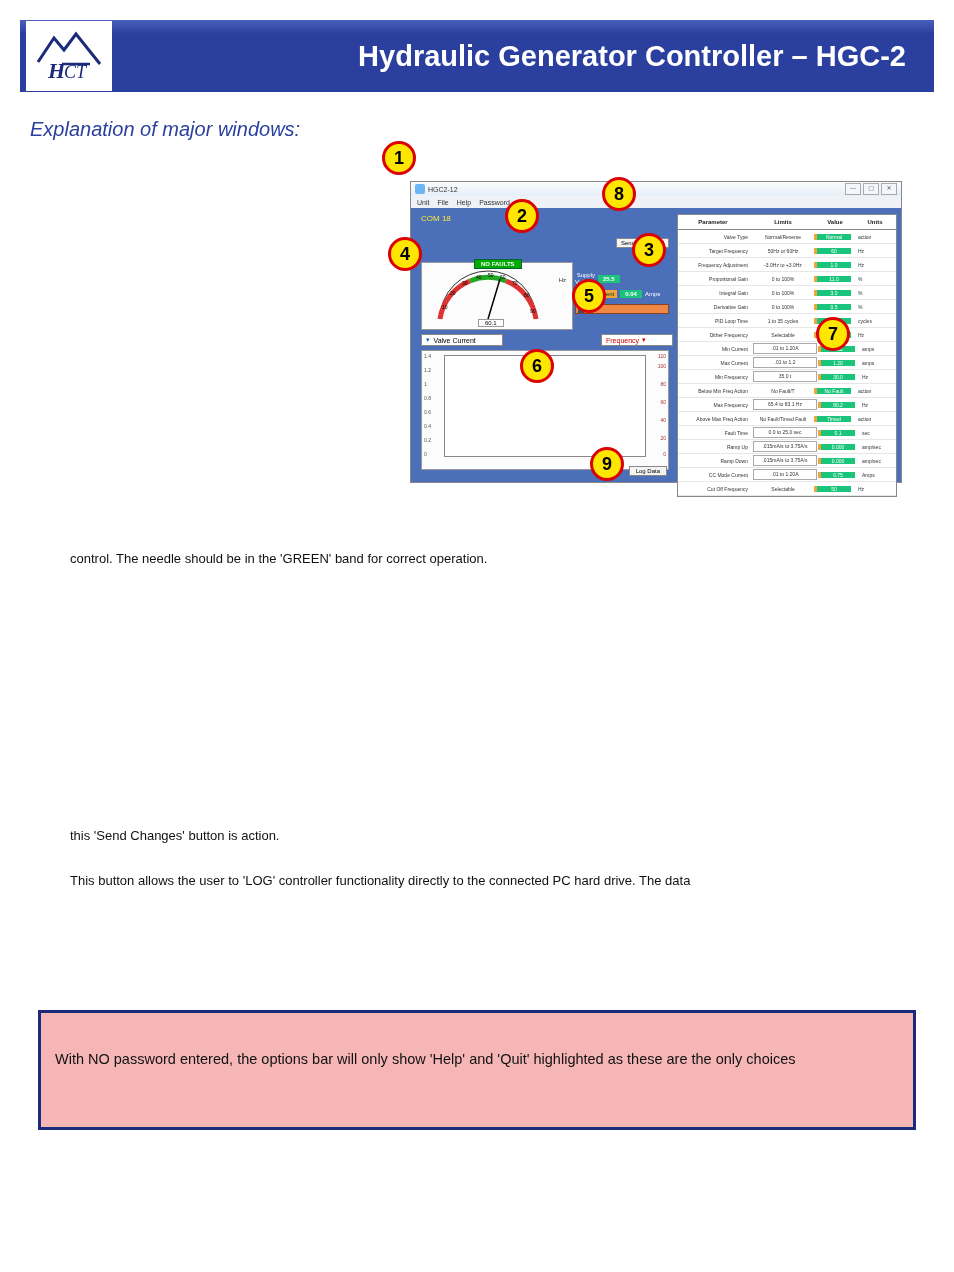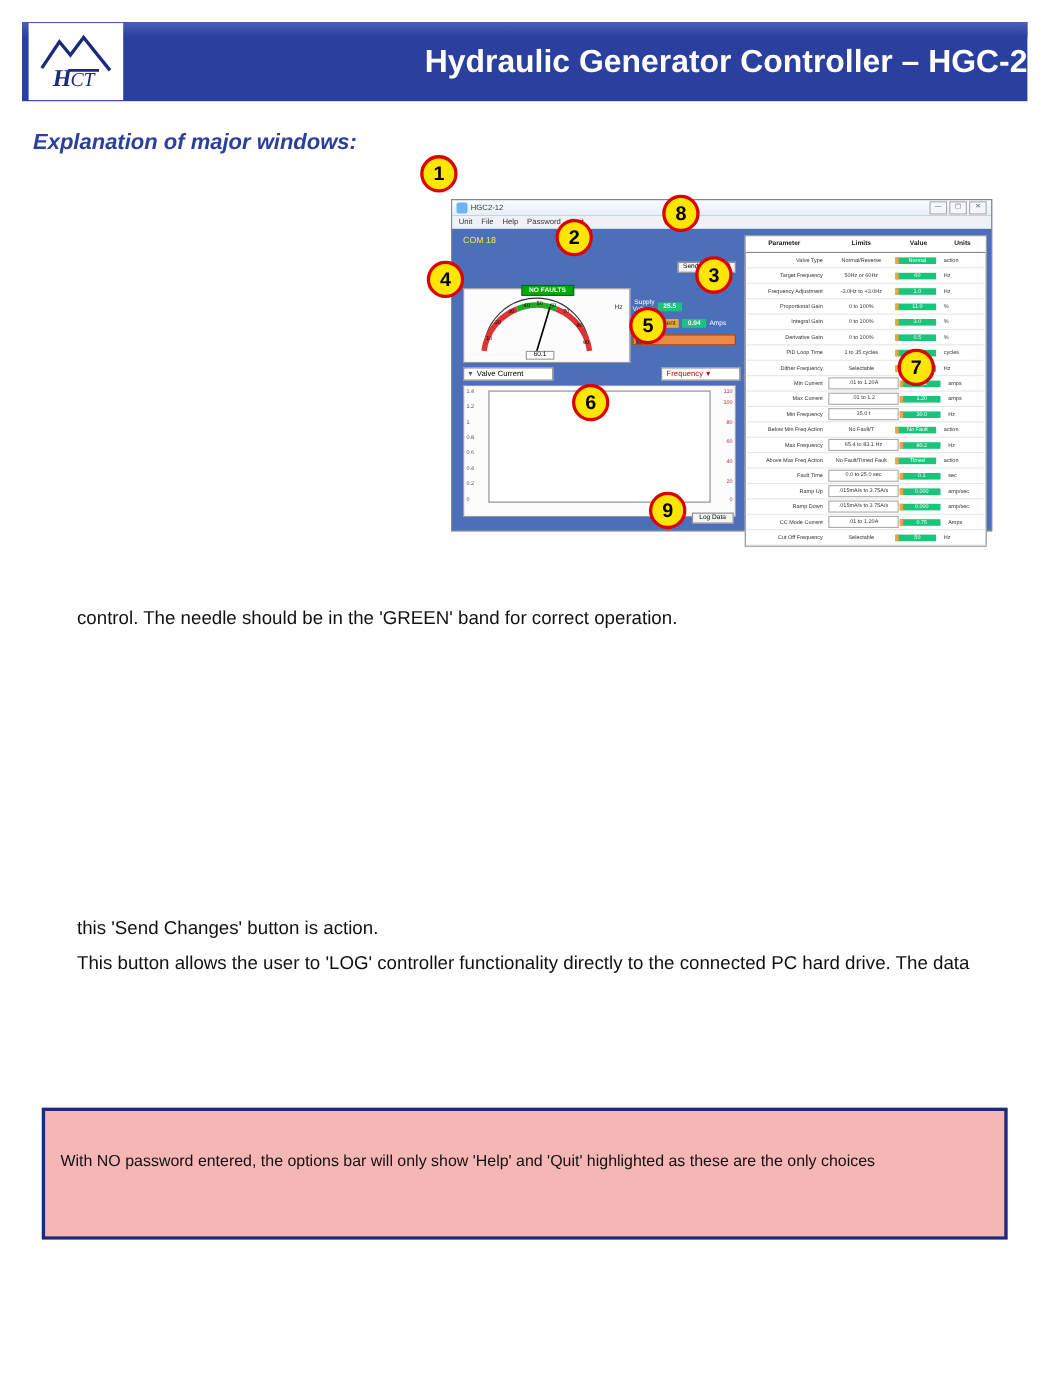--- a/index.html
+++ b/index.html
@@ -1,21 +1,21 @@
 <!DOCTYPE html>
 <html><head>
 <meta charset="utf-8">
 <style>
 html,body{margin:0;padding:0;background:#fff;font-family:Arial,Helvetica,sans-serif;width:954px}
 .topbar{background:#2a3f9e;color:#fff;display:flex;align-items:center;height:72px;margin:20px 20px 0 20px;position:relative}
 .topbar .gradient-top{position:absolute;top:0;left:0;right:0;height:14px;background:linear-gradient(#4a5fb8,#2a3f9e)}
 .logo-box{background:#fff;width:86px;height:70px;margin-left:6px;display:flex;align-items:center;justify-content:center;position:relative;z-index:2}
 .logo-box svg{width:70px;height:56px}
-.title{margin-left:auto;margin-right:0;font-size:29px;font-weight:bold;z-index:2}
-.section-h{color:#2a3f9e;font-style:italic;font-weight:bold;font-size:20px;margin:26px 0 10px 30px}
+.title{margin-left:auto;margin-right:28px;font-size:29px;font-weight:bold;z-index:2}
+.section-h{color:#2a3f9e;font-style:italic;font-weight:normal;font-size:20px;margin:26px 0 10px 30px}
 .figure-wrap{position:relative;margin:0 0 0 380px;width:540px;height:340px}
 .app-window{position:absolute;left:30px;top:30px;width:490px;height:300px;border:1px solid #888;background:#4b6fb9}
 .app-titlebar{background:linear-gradient(#fafdff,#e6eef8);height:14px;display:flex;align-items:center;font-size:7px;color:#333;padding:0 4px}
 .app-titlebar .wicon{width:10px;height:10px;background:#6bb6f2;margin-right:3px;border-radius:2px}
 .app-titlebar .spacer{flex:1}
 .winbtn{width:14px;height:10px;border:1px solid #aaa;margin-left:2px;background:#f3f6fb;font-size:6px;text-align:center;line-height:9px;color:#555}
 .menubar{background:#eef2f7;height:12px;font-size:7px;color:#333;padding-left:6px;display:flex;gap:8px;align-items:center}
 .app-body{position:relative;height:calc(100% - 26px)}
 .com-label{color:#ffe63a;font-size:8px;font-weight:normal;position:absolute;left:10px;top:6px}
 .gauge-panel{position:absolute;left:10px;top:54px;width:150px;height:66px;background:#fcfcfc;border:1px solid #999;}
@@ -50,21 +50,21 @@
 .param-table .c-v{width:42px;font-size:5px}
 .param-table .c-v .pill{background:#1ac47a;color:#fff;padding:0 3px;display:inline-block;min-width:28px;text-align:center;border-left:3px solid #f4a23a}
 .param-table .hdr .c-p{width:70px}
 .param-table .hdr .c-l{width:62px}
 .param-table .hdr .c-v{width:42px;text-align:center}
 .param-table .c-u{width:34px;font-size:5px;text-align:left;color:#333;padding-left:2px}
 .param-table .hdr .c-u{width:34px;text-align:center}
 .callout{position:absolute;width:28px;height:28px;border-radius:50%;background:#ffe600;border:3px solid #d00;display:flex;align-items:center;justify-content:center;font-weight:900;font-size:18px;font-family:Arial Black,Arial;z-index:5}
 .gauge-arc{position:absolute;left:8px;top:6px;width:116px;height:52px;overflow:hidden}
 .gauge-arc svg{width:116px;height:60px}
-.body-text{margin:60px 60px 0 70px;font-size:17px;color:#111;line-height:1.3}
+.body-text{margin:60px 60px 0 70px;font-size:13px;color:#111;line-height:1.3}
 .note-box{margin:120px 38px 0 38px;border:3px solid #1b2a7a;background:#f6b6b6;padding:38px 14px 60px 14px;font-size:14.5px;color:#111}
 </style>
 </head>
 <body>
 
 <div class="topbar">
   <div class="gradient-top"></div>
   <div class="logo-box">
     <svg viewBox="0 0 70 56">
       <polyline points="4,34 20,10 30,22 42,6 66,36" fill="none" stroke="#1b2a7a" stroke-width="3"></polyline>
@@ -296,17 +296,17 @@
   <div class="callout" style="left:8px;top:86px">4</div>
   <div class="callout" style="left:192px;top:128px">5</div>
   <div class="callout" style="left:140px;top:198px">6</div>
   <div class="callout" style="left:436px;top:166px">7</div>
   <div class="callout" style="left:222px;top:26px">8</div>
   <div class="callout" style="left:210px;top:296px">9</div>
 </div>
 
 <div class="body-text">control. The needle should be in the 'GREEN' band for correct operation.</div>
 <div class="body-text" style="margin-top:260px">this 'Send Changes' button is action.</div>
-<div class="body-text" style="margin-top:10px">This button allows the user to 'LOG' controller functionality directly to the connected PC hard drive. The data</div>
+<div class="body-text" style="margin-top:28px">This button allows the user to 'LOG' controller functionality directly to the connected PC hard drive. The data</div>
 
 <div class="note-box">
   <span>With NO password entered, the options bar will only show 'Help' and 'Quit' highlighted as these are the only choices</span>
 </div>
 
 </body></html>

